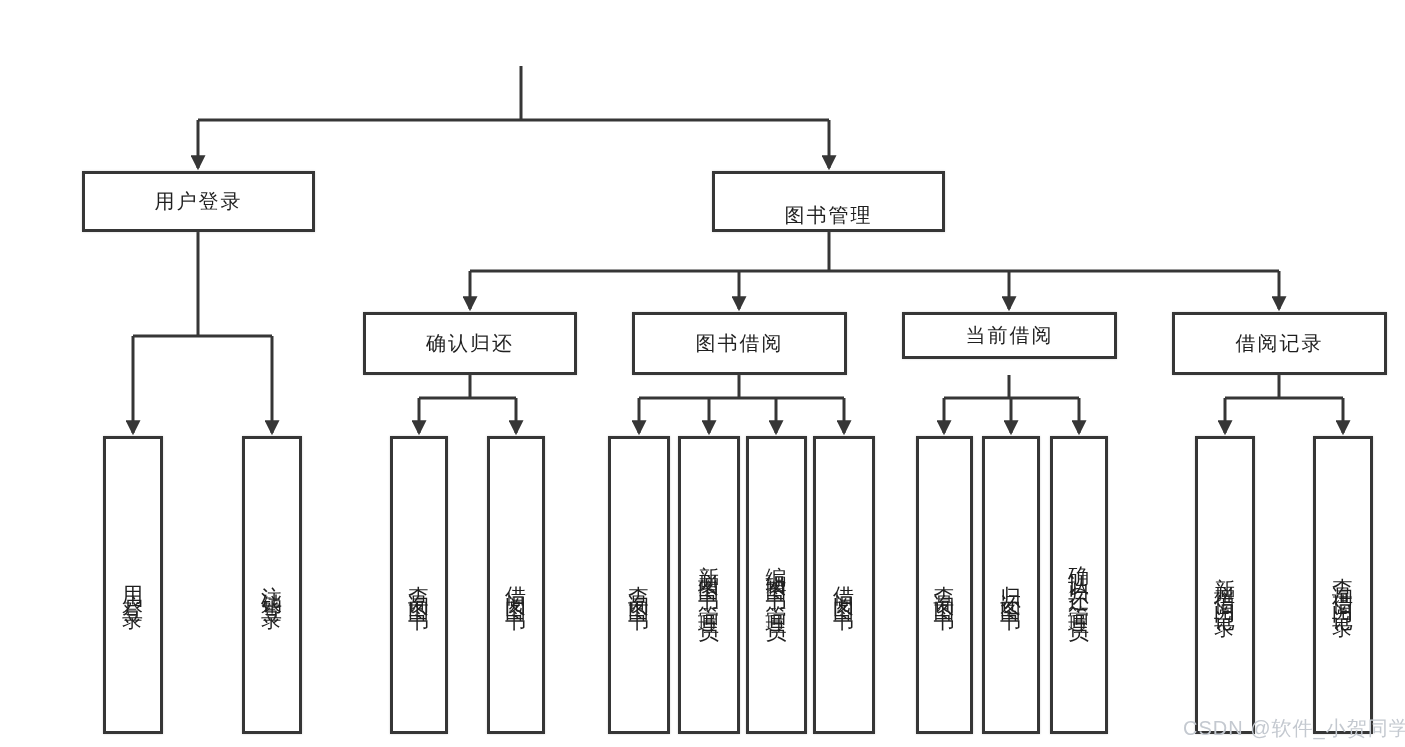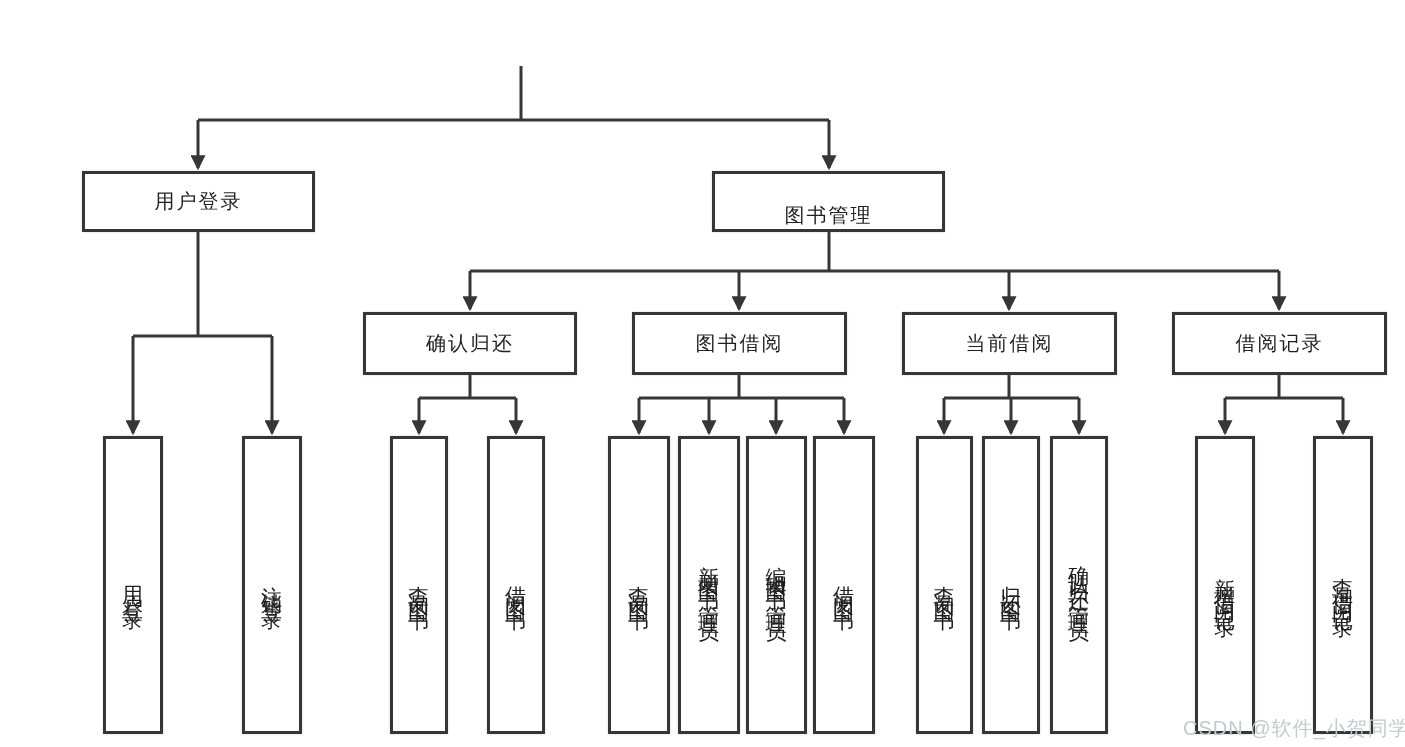--- a/index.html
+++ b/index.html
@@ -79,21 +79,21 @@
   <div class="box h-box" style="left:712px;top:171px;width:233px;height:61px;align-items:flex-end;">
     <span>图书管理</span>
   </div>
 
   <div class="box h-box" style="left:363px;top:312px;width:214px;height:63px;">
     <span>确认归还</span>
   </div>
   <div class="box h-box" style="left:632px;top:312px;width:215px;height:63px;">
     <span>图书借阅</span>
   </div>
-  <div class="box h-box" style="left:902px;top:312px;width:215px;height:63px;">
+  <div class="box h-box" style="left:902px;top:312px;width:215px;height:47px;">
     <span>当前借阅</span>
   </div>
   <div class="box h-box" style="left:1172px;top:312px;width:215px;height:63px;">
     <span>借阅记录</span>
   </div>
 
   <div class="box v-box" style="left:103px;top:436px;width:60px;height:298px;">
     <span>用户登录</span>
   </div>
   <div class="box v-box" style="left:242px;top:436px;width:60px;height:298px;">

